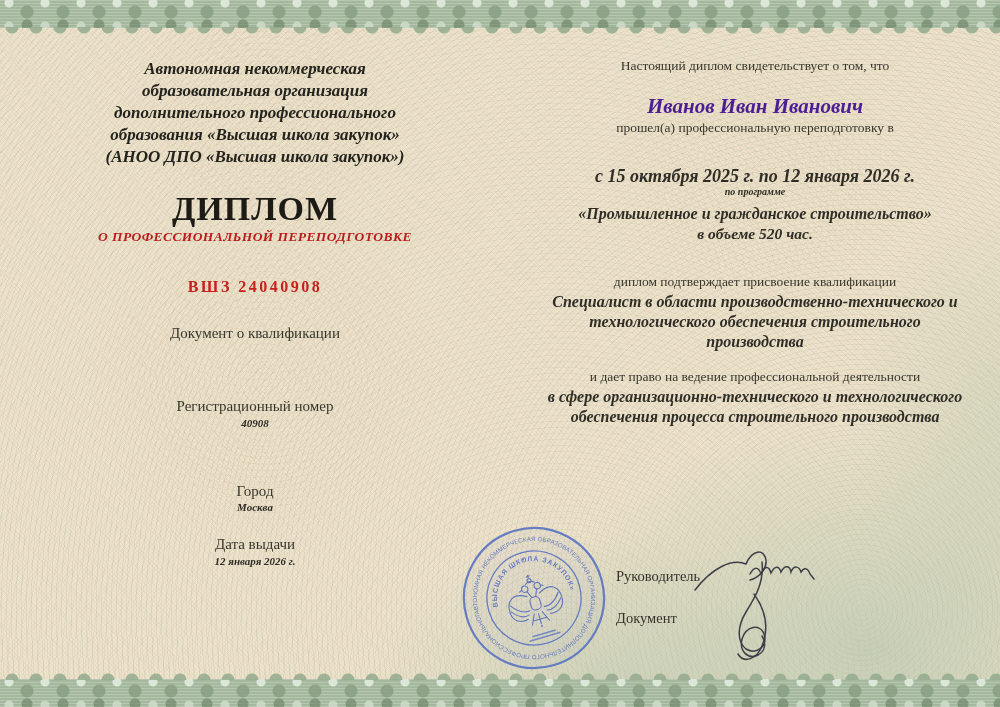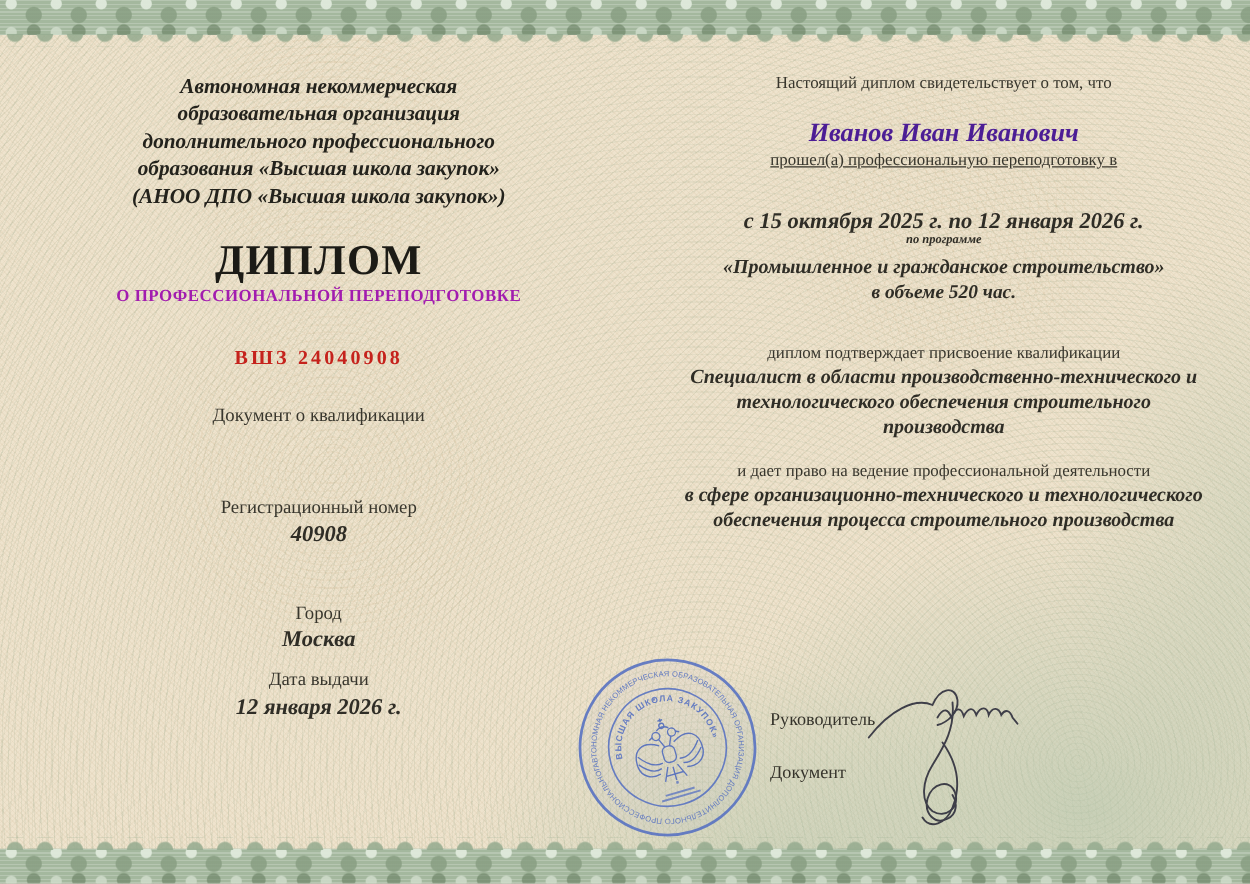--- a/index.html
+++ b/index.html
@@ -60,24 +60,24 @@
   .band-top::after{bottom:-9px;}
   .band-bottom::before{top:-9px; transform:scaleY(-1);}
   
   .t{position:absolute; text-align:center;}
   .lp{left:54px; width:402px;}
   .rp{left:545px; width:420px;}
   .bi{font-weight:bold; font-style:italic;}
   .small{font-size:13.5px; color:#38362d;}
   .org-line{font-size:17px; line-height:22px; font-weight:bold; font-style:italic; color:#23221c;}
   .title{font-size:34px; font-weight:bold; letter-spacing:1px; color:#1c1b16;}
-  .subtitle{font-size:13.5px; font-weight:bold; letter-spacing:.4px; color:#a21caf;}
+  .subtitle{font-size:13.5px; font-weight:bold; letter-spacing:.4px; color:#b91c1c;font-style:italic;}
   .serial{font-size:16px; font-weight:bold; letter-spacing:2.5px;}
   .label15{font-size:15px; color:#38362d;}
-  .value{font-size:18px;}
+  .value{font-size:11px;}
   .sig-label{position:absolute; font-size:14.5px; color:#35332b; text-align:left;}
   svg{position:absolute; overflow:visible;}
 </style>
 </head>
 <body>
 
 <div class="certificate">
 
   <div class="paper-texture"></div>
   <div class="green-wash"></div>
@@ -102,21 +102,21 @@
   <div class="t lp value bi" style="top:417px;">40908</div>
 
   <div class="t lp label15" style="top:483px;">Город</div>
   <div class="t lp value bi" style="top:501px;">Москва</div>
 
   <div class="t lp label15" style="top:536px;">Дата выдачи</div>
   <div class="t lp value bi" style="top:555px;">12 января 2026 г.</div>
 
   <div class="t rp small" style="top:58px;">Настоящий диплом свидетельствует о том, что</div>
   <div class="t rp bi" style="top:94px; font-size:21px; color:#4c1d95;">Иванов Иван Иванович</div>
-  <div class="t rp small" style="top:120px;text-decoration:underline;">прошел(а) профессиональную переподготовку в</div>
+  <div class="t rp small" style="top:120px;">прошел(а) профессиональную переподготовку в</div>
   <div class="t rp bi" style="top:166px; font-size:18px;">с 15 октября 2025 г. по 12 января 2026 г.</div>
   <div class="t rp bi" style="top:186px; font-size:10px;">по программе</div>
   <div class="t rp bi" style="top:205px; font-size:16px;">«Промышленное и гражданское строительство»</div>
   <div class="t rp bi" style="top:225px; font-size:15.5px;">в объеме 520 час.</div>
 
   <div class="t rp small" style="top:274px;">диплом подтверждает присвоение квалификации</div>
   <div class="t bi" style="top:292px; left:542px; width:426px; font-size:16px; line-height:20px;">Специалист в области производственно-технического и технологического обеспечения строительного производства</div>
 
   <div class="t rp small" style="top:369px;">и дает право на ведение профессиональной деятельности</div>
   <div class="t bi" style="top:387px; left:532px; width:446px; font-size:16px; line-height:20px;">в сфере организационно-технического и технологического обеспечения процесса строительного производства</div>

